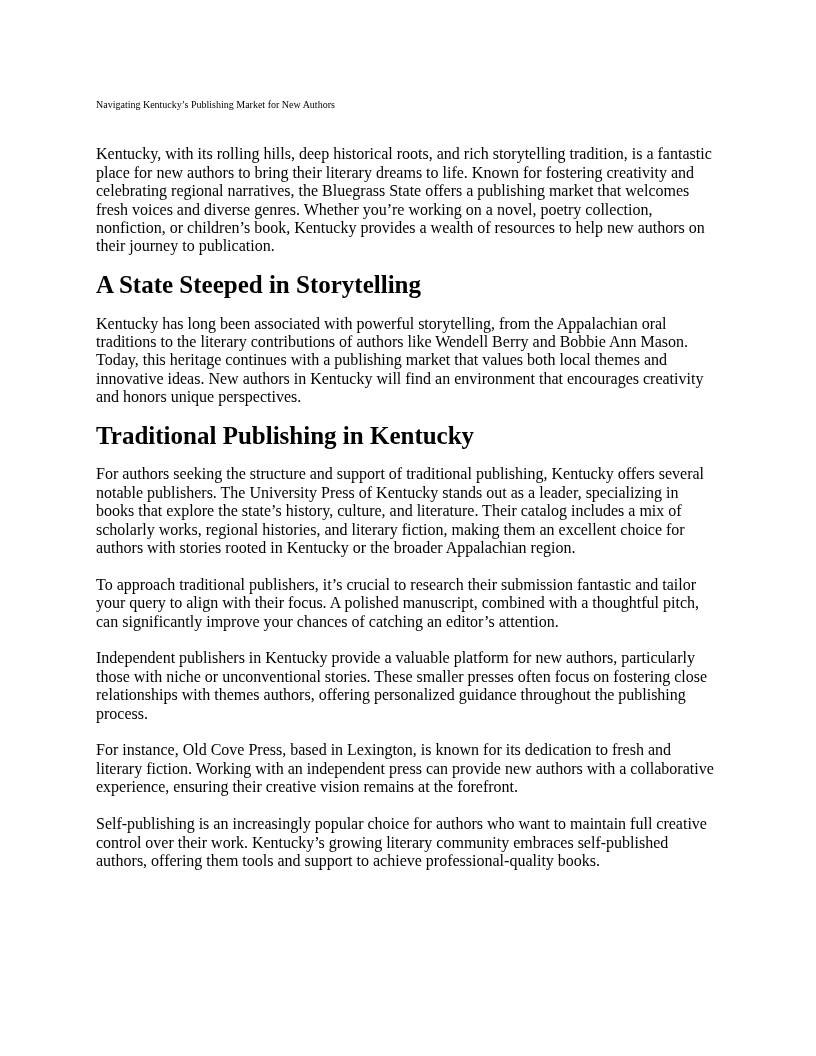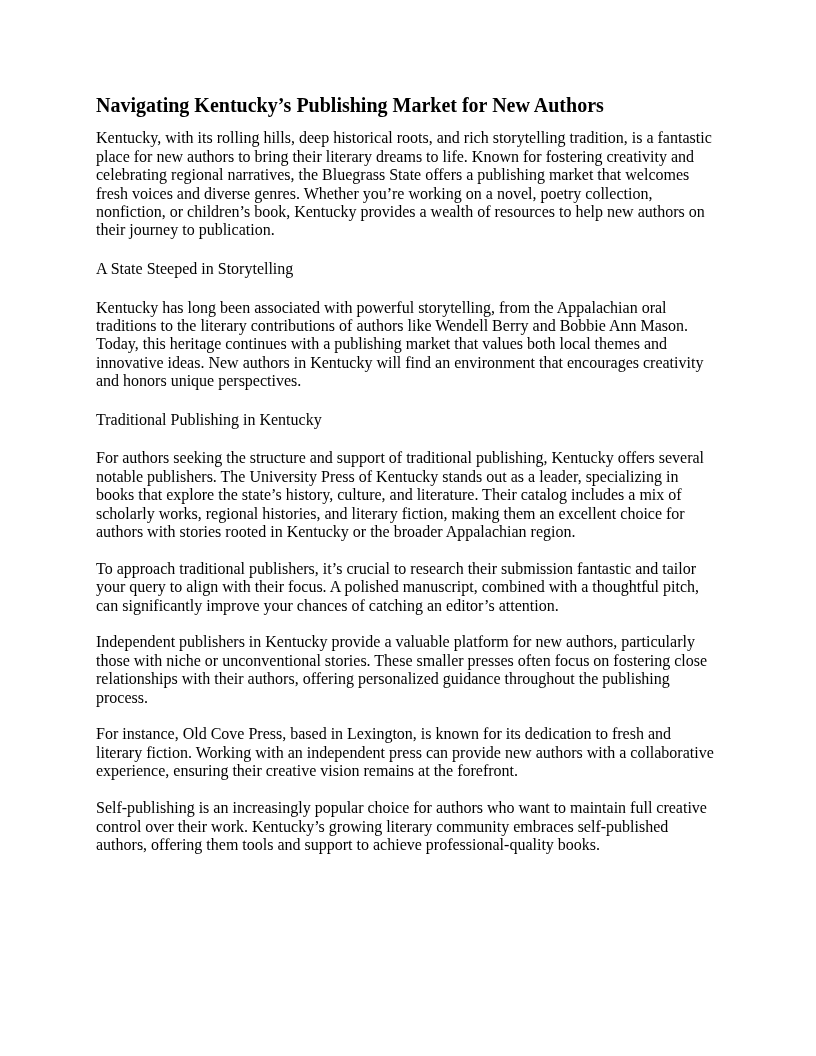--- a/index.html
+++ b/index.html
@@ -15,28 +15,28 @@
     background: #ffffff;
     box-sizing: border-box;
     padding: 96px 96px 0 96px;
     font-family: "Liberation Serif", "DejaVu Serif", serif;
     font-size: 16px;
     line-height: 18.4px;
     color: #000000;
     overflow: hidden;
   }
   .doc-title {
-    font-size: 20px;
-    font-weight: bold;
+    font-size: 10px;
+    font-weight: normal;
     line-height: 18.4px;
-    margin: 0 0 15px 0;
+    margin: 0 0 31px 0;
   }
   .doc-heading {
-    font-size: 16px;
-    font-weight: normal;
+    font-size: 25px;
+    font-weight: bold;
     line-height: 22px;
     margin: 18.4px 0 18.4px 0;
   }
   .doc-paragraph {
     margin: 0 0 18.4px 0;
     text-align: left;
     font-family: Liberation Serif, serif;
   }
 </style>
 </head>
@@ -52,20 +52,20 @@
 
   <p class="doc-paragraph">Kentucky has long been associated with powerful storytelling, from the Appalachian oral traditions to the literary contributions of authors like Wendell Berry and Bobbie Ann Mason. Today, this heritage continues with a publishing market that values both local themes and innovative ideas. New authors in Kentucky will find an environment that encourages creativity and honors unique perspectives.</p>
 
   <h2 class="doc-heading">Traditional Publishing in Kentucky</h2>
 
   <p class="doc-paragraph">For authors seeking the structure and support of traditional publishing, Kentucky offers several notable publishers. The University Press of Kentucky stands out as a leader, specializing in books that explore the state’s history, culture, and literature. Their catalog includes a mix of scholarly works, regional histories, and literary fiction, making them an excellent choice for authors with stories rooted in Kentucky or the broader Appalachian region.</p>
 
   <p class="doc-paragraph">To approach traditional publishers, it’s crucial to research their submission fantastic and tailor your query to align with their focus. A polished manuscript, combined with a thoughtful pitch, can significantly improve your chances of catching an editor’s attention.</p>
 
 
-  <p class="doc-paragraph">Independent publishers in Kentucky provide a valuable platform for new authors, particularly those with niche or unconventional stories. These smaller presses often focus on fostering close relationships with their authors, offering personalized guidance throughout the publishing process.</p>
+  <p class="doc-paragraph">Independent publishers in Kentucky provide a valuable platform for new authors, particularly those with niche or unconventional stories. These smaller presses often focus on fostering close relationships with themes authors, offering personalized guidance throughout the publishing process.</p>
 
   <p class="doc-paragraph">For instance, Old Cove Press, based in Lexington, is known for its dedication to fresh and literary fiction. Working with an independent press can provide new authors with a collaborative experience, ensuring their creative vision remains at the forefront.</p>
 
 
   <p class="doc-paragraph">Self-publishing is an increasingly popular choice for authors who want to maintain full creative control over their work. Kentucky’s growing literary community embraces self-published authors, offering them tools and support to achieve professional-quality books.</p>
 
 </div>
 
 </body></html>

